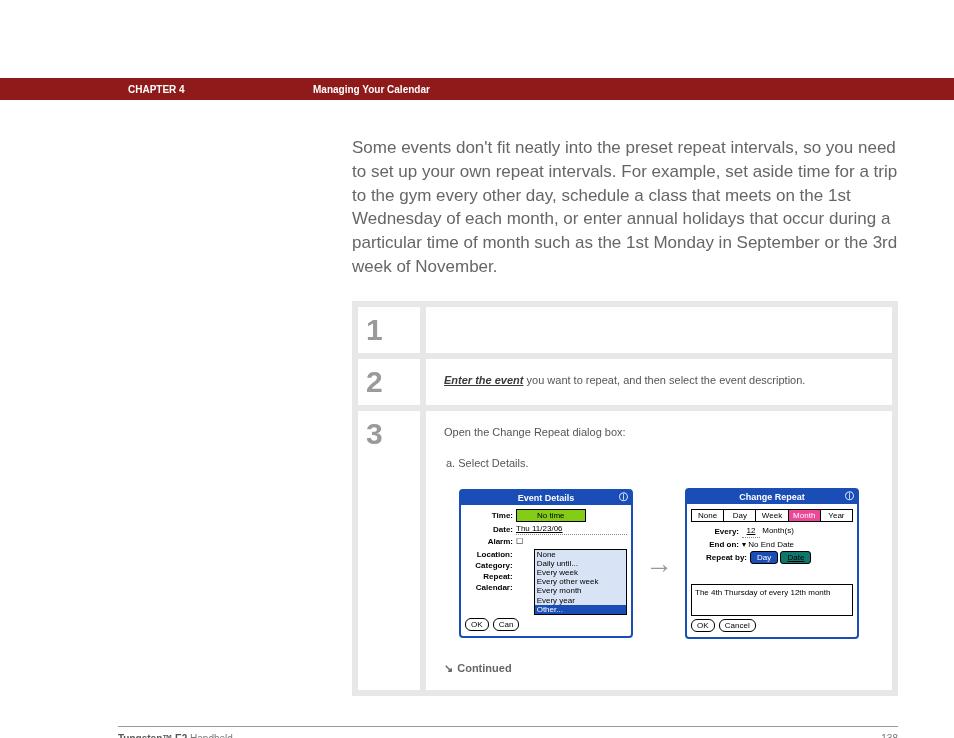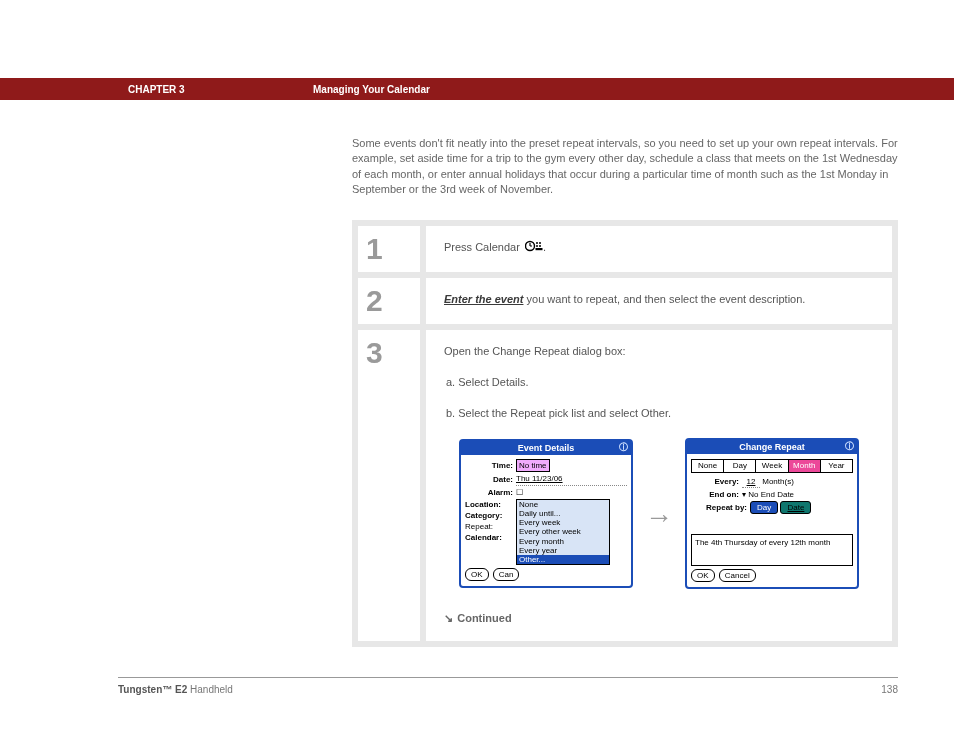--- a/index.html
+++ b/index.html
@@ -29,21 +29,21 @@
     margin-right: 56px;
     margin-top: 36px;
   }
   h1 {
     font-size: 16px;
     font-weight: bold;
     color: #777;
     margin: 0 0 6px 0;
   }
   .intro {
-    font-size: 11px;
+    font-size: 17px;
     line-height: 1.4;
     color: #666;
     margin-bottom: 22px;
   }
 
   .steps { background: #e7e7e7; padding: 6px; }
   .step {
     background: #fff;
     display: flex;
     margin-bottom: 6px;
@@ -108,21 +108,21 @@
   }
   .palm-title .info {
     position: absolute; right: 3px; top: 0;
     font-weight: bold;
     color: #cfe0ff;
   }
   .palm-body { padding: 3px 4px 5px; }
   .palm-row { display: flex; align-items: center; margin: 1px 0; }
   .palm-lbl { width: 48px; text-align: right; font-weight: bold; padding-right: 3px; }
   .palm-val { flex: 1; }
-  .boxed { border: 1px solid #000; padding: 0 2px; display: inline-block; background: #f0abfc; }
+  .boxed { border: 1px solid #000; padding: 0 20px; display: inline-block; background: #84cc16; }
   .underline { border-bottom: 1px dotted #888; text-decoration: underline; }
   .dropdown {
     border: 1px solid #000; background: #d8e4f6; width: 92px;
     font-size: 8px; line-height: 1.15;
   }
   .dropdown div { padding: 0 2px; }
   .dropdown .sel { background: #1b4db7; color: #fff; }
   .palm-btns { margin-top: 3px; }
   .pbtn {
     display: inline-block; border: 1px solid #000; border-radius: 6px;
@@ -156,62 +156,46 @@
     padding-top: 6px;
     display: flex; justify-content: space-between;
     font-size: 10px; color: #777;
   }
   .footer b { color: #555; }
 </style>
 </head>
 <body>
 
 <div class="header-bar">
-  <span class="header-chapter">CHAPTER 3</span>
+  <span class="header-chapter">CHAPTER 4</span>
   <span class="header-title">Managing Your Calendar</span>
 </div>
 
 <div class="content">
   <div class="intro">Some events don't fit neatly into the preset repeat intervals, so you need to set up your own repeat intervals. For example, set aside time for a trip to the gym every other day, schedule a class that meets on the 1st Wednesday of each month, or enter annual holidays that occur during a particular time of month such as the 1st Monday in September or the 3rd week of November.</div>
 
   <div class="steps">
 
     <div class="step">
       <div class="stepnum">1</div>
-      <div class="stepbody">
-        <span>Press Calendar </span>
-        <span class="calicon">
-          <svg width="18" height="12" viewBox="0 0 18 12">
-            <circle cx="5" cy="6" r="4.5" fill="none" stroke="#000" stroke-width="1.4"></circle>
-            <line x1="5" y1="6" x2="5" y2="3" stroke="#000" stroke-width="1.2"></line>
-            <line x1="5" y1="6" x2="7" y2="6" stroke="#000" stroke-width="1.2"></line>
-            <circle cx="12" cy="3" r="1" fill="#000"></circle>
-            <circle cx="15" cy="3" r="1" fill="#000"></circle>
-            <circle cx="12" cy="6" r="1" fill="#000"></circle>
-            <circle cx="15" cy="6" r="1" fill="#000"></circle>
-            <rect x="10.5" y="8" width="7" height="2.2" fill="#000"></rect>
-          </svg>
-        </span><span>.</span>
-      </div>
     </div>
 
     <div class="step">
       <div class="stepnum">2</div>
       <div class="stepbody">
         <span class="link">Enter the event</span><span> you want to repeat, and then select the event description.</span>
       </div>
     </div>
 
     <div class="step">
       <div class="stepnum">3</div>
       <div class="stepbody">
         <div>Open the Change Repeat dialog box:</div>
         <div class="sublist">
           <div>a.  Select Details.</div>
-          <div>b.  Select the Repeat pick list and select Other.</div>
         </div>
 
         <div class="shots">
 
           <div class="palm">
             <div class="palm-title">
               <span>Event Details</span>
               <span class="info">ⓘ</span>
             </div>
             <div class="palm-body">
@@ -221,24 +205,24 @@
               </div>
               <div class="palm-row">
                 <span class="palm-lbl">Date:</span>
                 <span class="palm-val underline">Thu 11/23/06</span>
               </div>
               <div class="palm-row">
                 <span class="palm-lbl">Alarm:</span>
                 <span class="palm-val">☐</span>
               </div>
               <div class="palm-row" style="align-items:flex-start">
-                <div style="width:48px;padding-right:3px">
+                <div style="width:48px;text-align:right;padding-right:21px">
                   <div style="font-weight:bold">Location:</div>
                   <div style="font-weight:bold">Category:</div>
-                  <div style="font-weight:normal">Repeat:</div>
+                  <div style="font-weight:bold">Repeat:</div>
                   <div style="font-weight:bold">Calendar:</div>
                 </div>
                 <div class="dropdown">
                   <div>None</div>
                   <div>Daily until...</div>
                   <div>Every week</div>
                   <div>Every other week</div>
                   <div>Every month</div>
                   <div>Every year</div>
                   <div class="sel">Other...</div>

